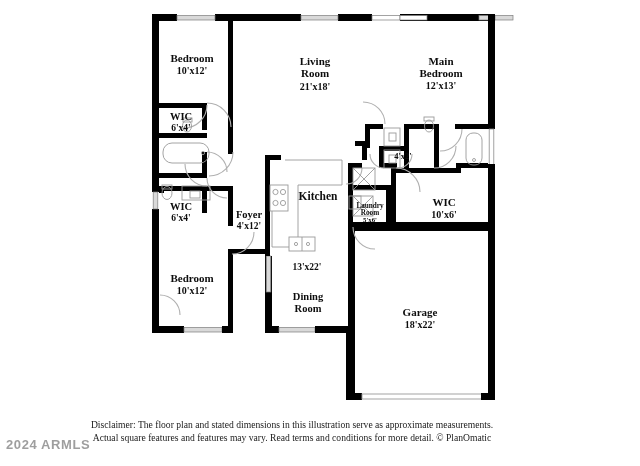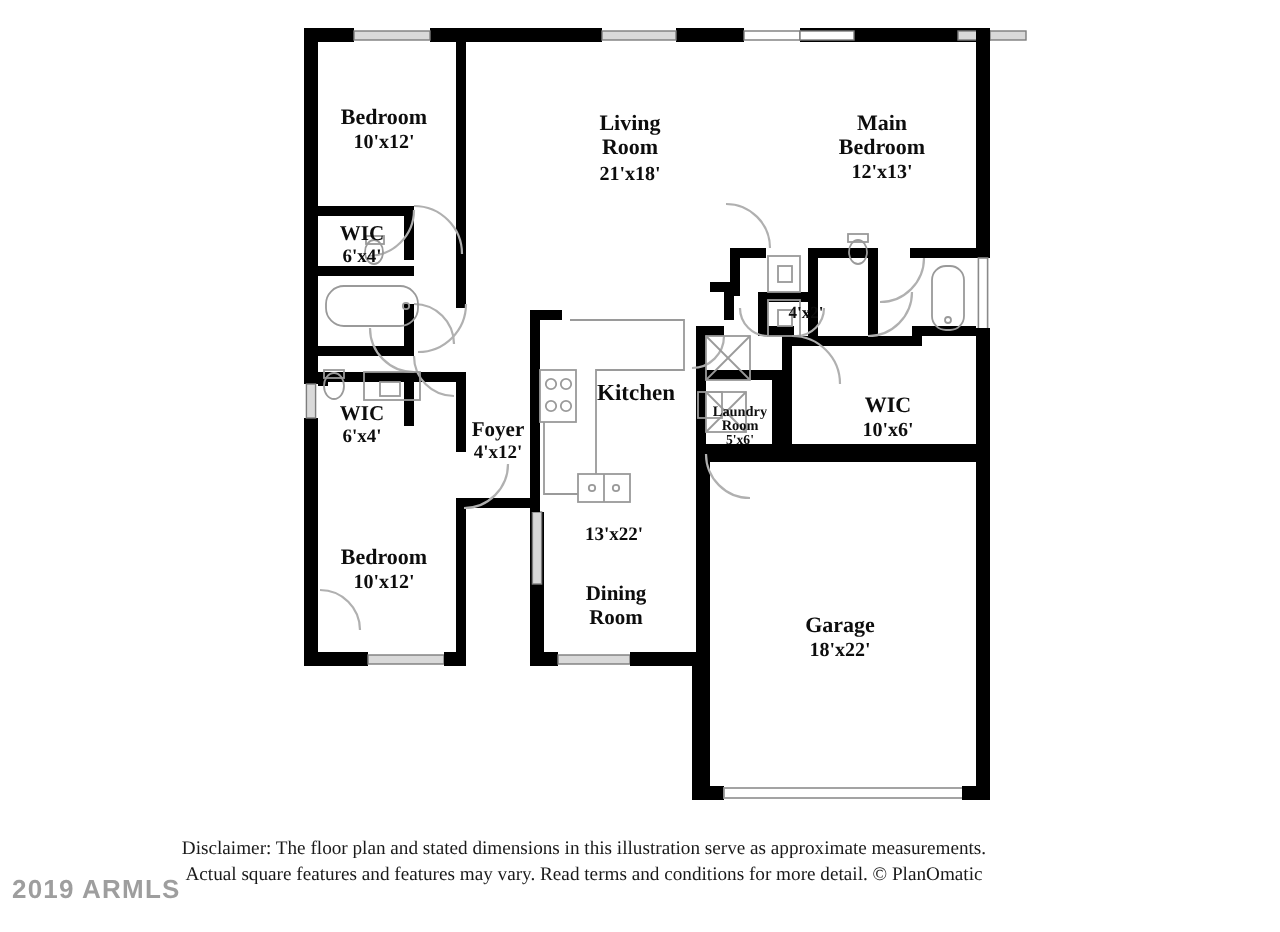--- a/index.html
+++ b/index.html
@@ -274,13 +274,13 @@
     <text x="420" y="316" font-size="11">Garage</text>
     <text x="420" y="328" font-size="10">18'x22'</text>
   </g>
 </svg>
 
 <div class="disclaimer">
   <div>Disclaimer: The floor plan and stated dimensions in this illustration serve as approximate measurements.</div>
   <div>Actual square features and features may vary. Read terms and conditions for more detail. © PlanOmatic</div>
 </div>
 
-<div class="watermark">2019 ARMLS</div>
+<div class="watermark">2024 ARMLS</div>
 
 </body></html>

